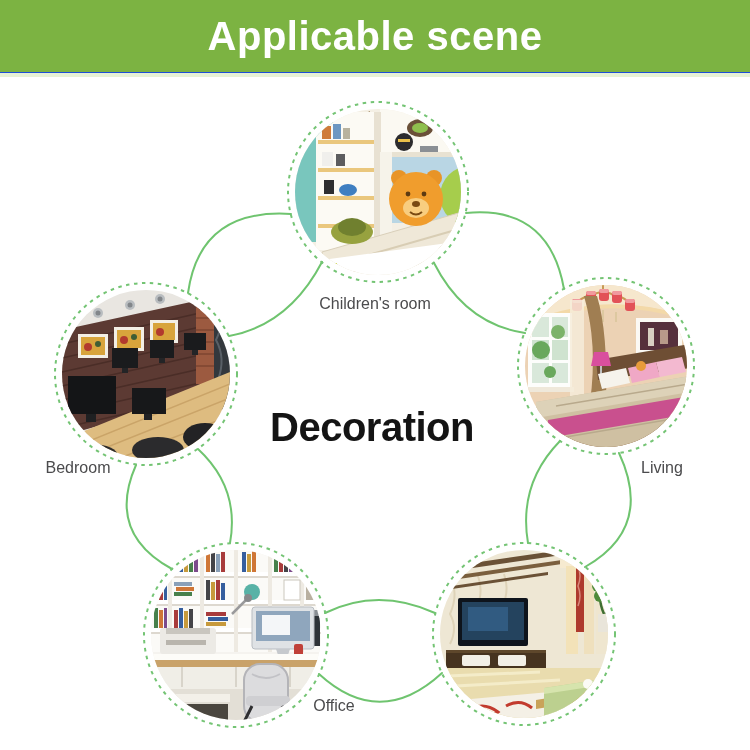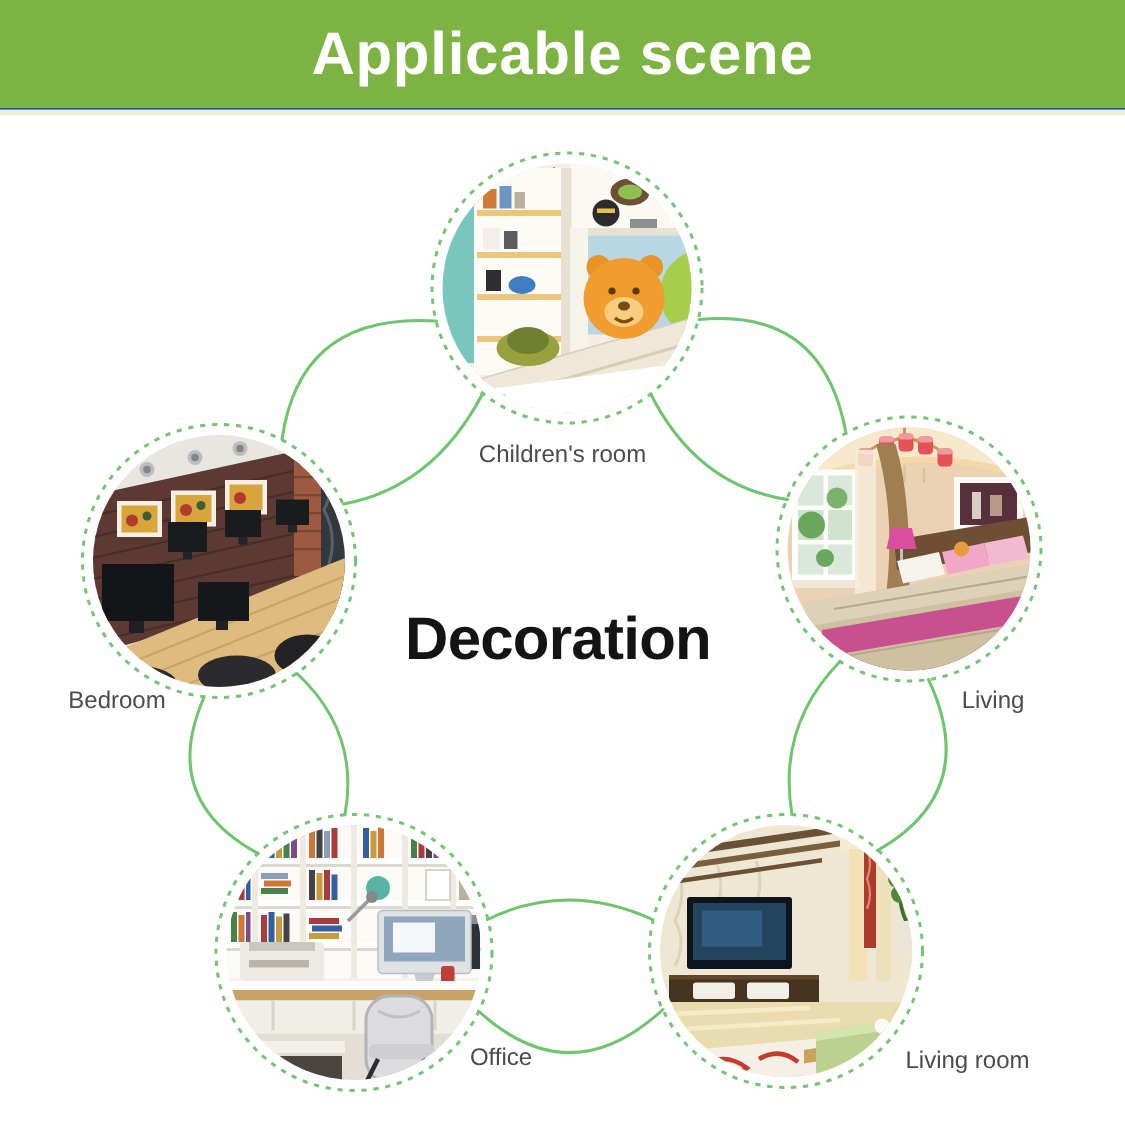--- a/index.html
+++ b/index.html
@@ -332,17 +332,16 @@
       <circle cx="606" cy="366" r="88"></circle>
       <circle cx="236" cy="635" r="92"></circle>
       <circle cx="524" cy="634" r="91"></circle>
     </g>
   </svg>
 
   <div class="center-title">Decoration</div>
 
   <div class="scene-label lbl-children">Children's room</div>
   <div class="scene-label lbl-bedroom">Living</div>
-  <div class="scene-label lbl-living">Living room</div>
   <div class="scene-label lbl-study">Office</div>
   <div class="scene-label lbl-office">Bedroom</div>
 
 </div>
 
 </body></html>

